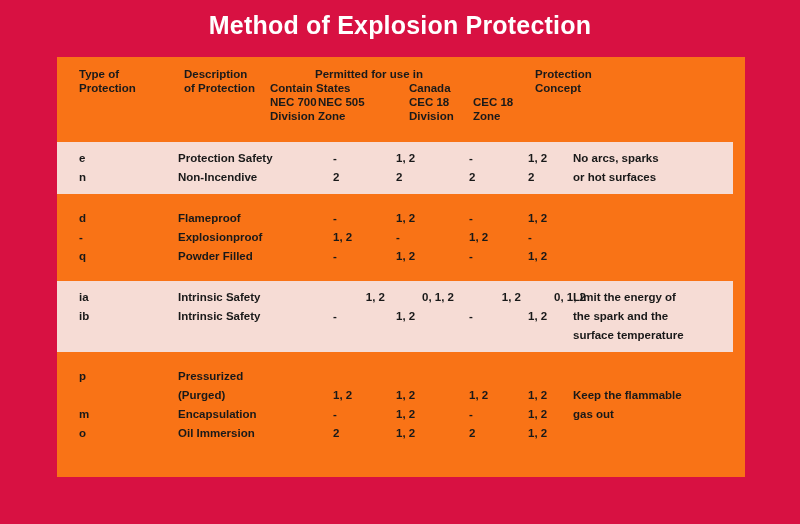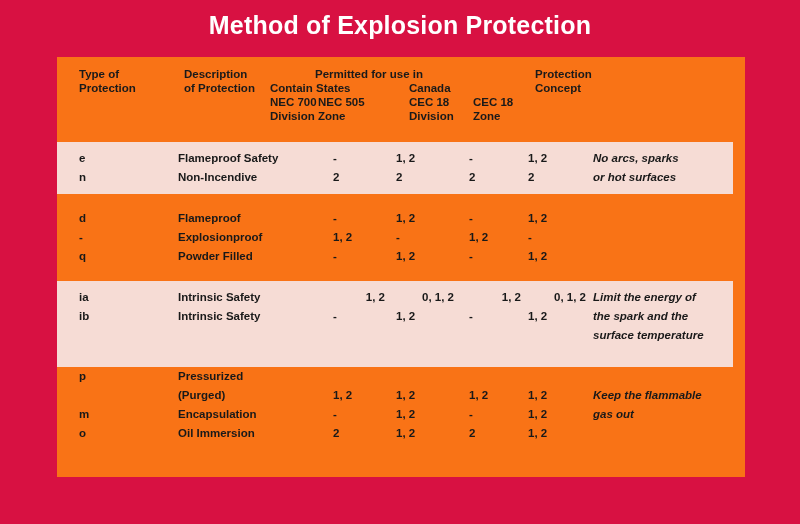--- a/index.html
+++ b/index.html
@@ -81,21 +81,21 @@
     color: #191919;
     line-height: 19px;
     white-space: pre-line;
   }
   .c-type    { left: 22px;  }
   .c-desc    { left: 121px; }
   .c-v0      { left: 276px; width: 52px; text-align: left; }
   .c-v1      { left: 339px; width: 58px; text-align: left; }
   .c-v2      { left: 412px; width: 52px; text-align: left; }
   .c-v3      { left: 471px; width: 58px; text-align: left; }
-  .c-concept { left: 536px; font-style: italic; }
+  .c-concept { left: 516px; }
 
   .c-v0.wide { left: 264px; width: 64px; text-align: right; }
   .c-v1.wide { left: 327px; width: 70px; text-align: right; }
   .c-v2.wide { left: 400px; width: 64px; text-align: right; }
   .c-v3.wide { left: 459px; width: 70px; text-align: right; }
 </style>
 </head>
 <body>
 
 <div id="frame">
@@ -120,21 +120,21 @@
 Division</div>
       <div class="hdr" id="hdr-cec18z">CEC 18
 Zone</div>
       <div class="hdr" id="hdr-concept">Protection
 Concept</div>
     </div>
 
     <div id="body">
         <div class="grp shaded" style="top: 85px; height: 52px;">
           <div class="cell c-type" style="top: 7px;">e</div>
-          <div class="cell c-desc" style="top: 7px;">Flameproof Safety</div>
+          <div class="cell c-desc" style="top: 7px;">Protection Safety</div>
           <div class="cell c-v0" style="top: 7px;">-</div>
           <div class="cell c-v1" style="top: 7px;">1, 2</div>
           <div class="cell c-v2" style="top: 7px;">-</div>
           <div class="cell c-v3" style="top: 7px;">1, 2</div>
           <div class="cell c-type" style="top: 26px;">n</div>
           <div class="cell c-desc" style="top: 26px;">Non-Incendive</div>
           <div class="cell c-v0" style="top: 26px;">2</div>
           <div class="cell c-v1" style="top: 26px;">2</div>
           <div class="cell c-v2" style="top: 26px;">2</div>
           <div class="cell c-v3" style="top: 26px;">2</div>
@@ -154,21 +154,21 @@
           <div class="cell c-v1" style="top: 26px;">-</div>
           <div class="cell c-v2" style="top: 26px;">1, 2</div>
           <div class="cell c-v3" style="top: 26px;">-</div>
           <div class="cell c-type" style="top: 45px;">q</div>
           <div class="cell c-desc" style="top: 45px;">Powder Filled</div>
           <div class="cell c-v0" style="top: 45px;">-</div>
           <div class="cell c-v1" style="top: 45px;">1, 2</div>
           <div class="cell c-v2" style="top: 45px;">-</div>
           <div class="cell c-v3" style="top: 45px;">1, 2</div>
         </div>
-        <div class="grp shaded" style="top: 224px; height: 86px;">
+        <div class="grp shaded" style="top: 224px; height: 71px;">
           <div class="cell c-type" style="top: 7px;">ia</div>
           <div class="cell c-desc" style="top: 7px;">Intrinsic Safety</div>
           <div class="cell c-v0 wide" style="top: 7px;">1, 2</div>
           <div class="cell c-v1 wide" style="top: 7px;">0, 1, 2</div>
           <div class="cell c-v2 wide" style="top: 7px;">1, 2</div>
           <div class="cell c-v3 wide" style="top: 7px;">0, 1, 2</div>
           <div class="cell c-type" style="top: 26px;">ib</div>
           <div class="cell c-desc" style="top: 26px;">Intrinsic Safety</div>
           <div class="cell c-v0" style="top: 26px;">-</div>
           <div class="cell c-v1" style="top: 26px;">1, 2</div>

